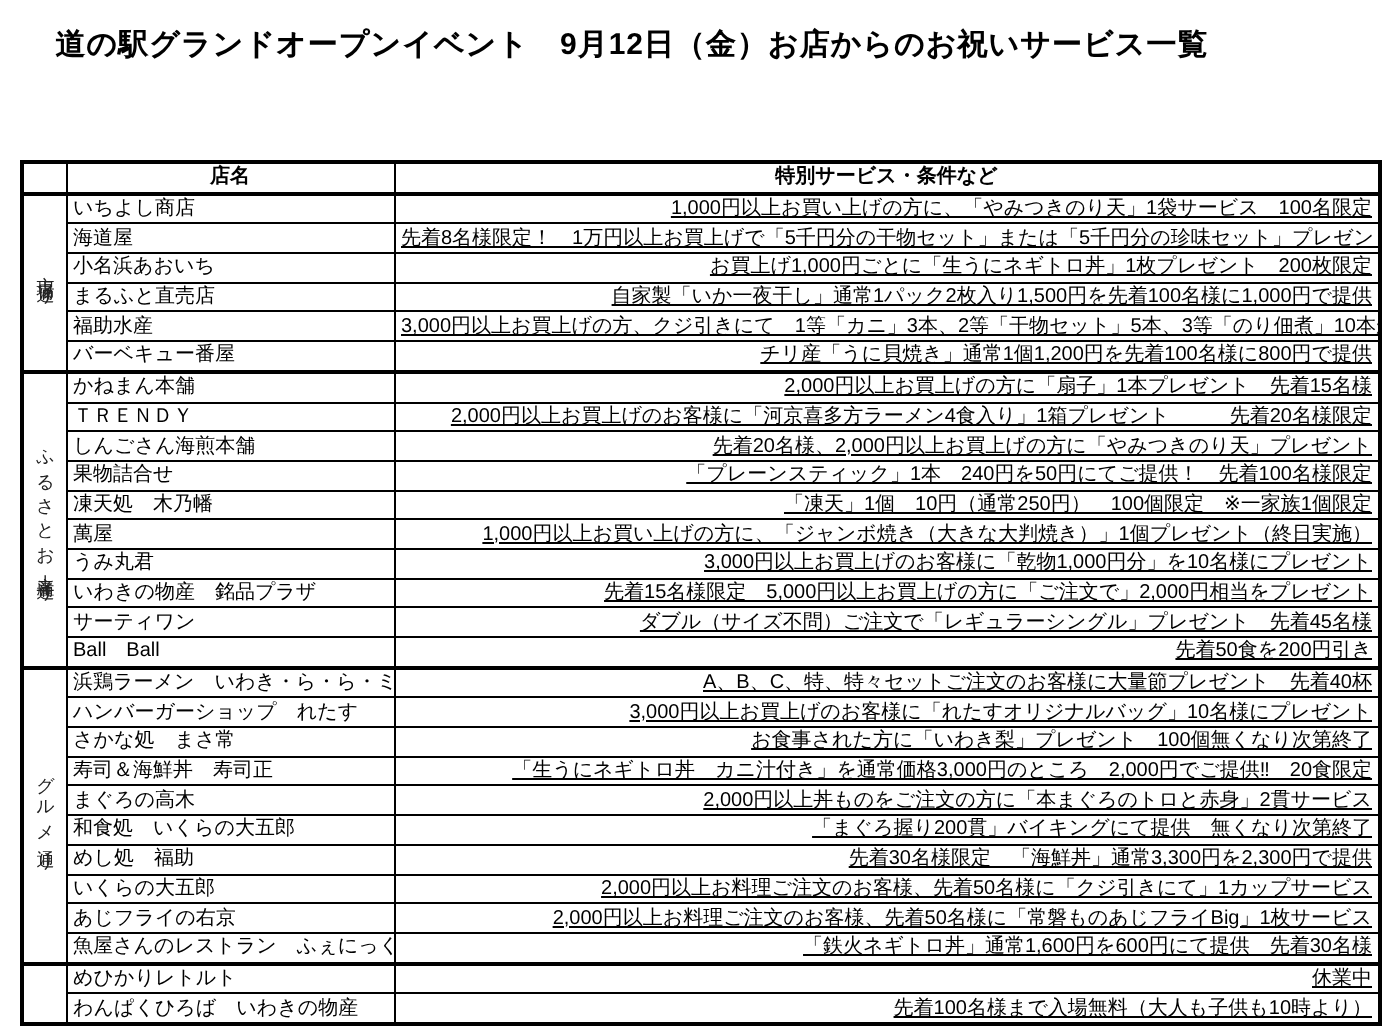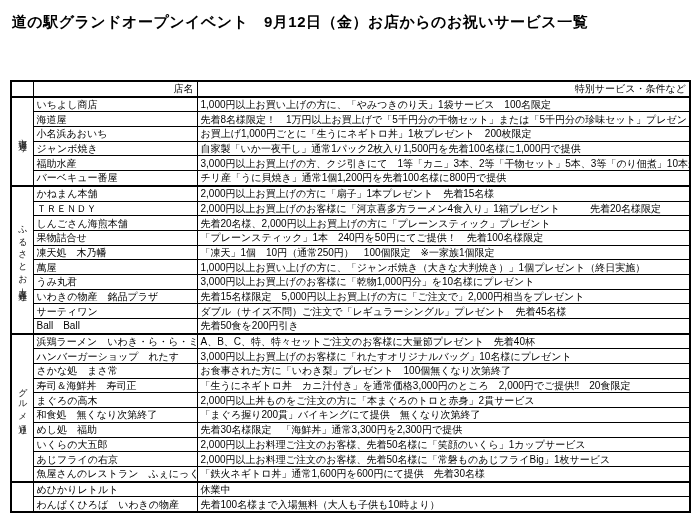--- a/index.html
+++ b/index.html
@@ -4,21 +4,21 @@
 <style>
   html, body {
     margin: 0; padding: 0;
     width: 700px; height: 514px;
     background: #ffffff;
     font-family: "Liberation Sans", "DejaVu Sans", sans-serif;
     color: #000;
   }
   .page { position: relative; width: 700px; height: 514px; overflow: hidden; }
   .title {
-    position: absolute; top: 13px; left: 0; width: 600px;
+    position: absolute; top: 13px; left: 16px; width: 600px;
     text-align: center; font-weight: bold; font-size: 15px;
     letter-spacing: 0.5px; white-space: nowrap;
   }
   table.services {
     position: absolute; left: 10px; top: 80px;
     width: 681px;
     border-collapse: collapse; table-layout: fixed;
     border: 2px solid #000;
   }
   col.c-group { width: 22px; }
@@ -27,23 +27,23 @@
     border: 1px solid #000;
     padding: 0 3px;
     font-size: 10px;
     font-weight: normal;
     height: 13.7px;
     line-height: 1.1;
     white-space: nowrap;
     overflow: hidden;
     vertical-align: middle;
   }
-  th { text-align: right; }
+  th { text-align: center; font-weight: bold; }
   td.shop { text-align: left; }
-  td.svc  { text-align: left; }
+  td.svc  { text-align: right; text-decoration: underline; }
   td.groupcell {
     padding: 0; text-align: center; vertical-align: middle;
   }
   tr.group-start td { border-top: 2px solid #000; margin-top: 40px; }
   thead th { border-bottom: 2px solid #000; }
   .vlabel {
     display: inline-block;
     writing-mode: vertical-rl;
     text-orientation: upright;
     font-size: 9px;
@@ -80,21 +80,21 @@
       </tr>
       <tr>
         <td class="shop">海道屋</td>
         <td class="svc">先着8名様限定！　1万円以上お買上げで「5千円分の干物セット」または「5千円分の珍味セット」プレゼント</td>
       </tr>
       <tr>
         <td class="shop">小名浜あおいち</td>
         <td class="svc">お買上げ1,000円ごとに「生うにネギトロ丼」1枚プレゼント　200枚限定</td>
       </tr>
       <tr>
-        <td class="shop">ジャンボ焼き</td>
+        <td class="shop">まるふと直売店</td>
         <td class="svc">自家製「いか一夜干し」通常1パック2枚入り1,500円を先着100名様に1,000円で提供</td>
       </tr>
       <tr>
         <td class="shop">福助水産</td>
         <td class="svc">3,000円以上お買上げの方、クジ引きにて　1等「カニ」3本、2等「干物セット」5本、3等「のり佃煮」10本が当たる！</td>
       </tr>
       <tr>
         <td class="shop">バーベキュー番屋</td>
         <td class="svc">チリ産「うに貝焼き」通常1個1,200円を先着100名様に800円で提供</td>
       </tr>
@@ -103,21 +103,21 @@
         <td class="groupcell" rowspan="10"><span class="vlabel">ふるさとお土産通り</span></td>
         <td class="shop">かねまん本舗</td>
         <td class="svc">2,000円以上お買上げの方に「扇子」1本プレゼント　先着15名様</td>
       </tr>
       <tr>
         <td class="shop">ＴＲＥＮＤＹ</td>
         <td class="svc">2,000円以上お買上げのお客様に「河京喜多方ラーメン4食入り」1箱プレゼント　　　先着20名様限定</td>
       </tr>
       <tr>
         <td class="shop">しんごさん海煎本舗</td>
-        <td class="svc">先着20名様、2,000円以上お買上げの方に「プレーンスティック」プレゼント</td>
+        <td class="svc">先着20名様、2,000円以上お買上げの方に「やみつきのり天」プレゼント</td>
       </tr>
       <tr>
         <td class="shop">果物詰合せ</td>
         <td class="svc">「プレーンスティック」1本　240円を50円にてご提供！　先着100名様限定</td>
       </tr>
       <tr>
         <td class="shop">凍天処　木乃幡</td>
         <td class="svc">「凍天」1個　10円（通常250円）　100個限定　※一家族1個限定</td>
       </tr>
       <tr>
@@ -156,30 +156,30 @@
       </tr>
       <tr>
         <td class="shop">寿司＆海鮮丼　寿司正</td>
         <td class="svc">「生うにネギトロ丼　カニ汁付き」を通常価格3,000円のところ　2,000円でご提供‼　20食限定</td>
       </tr>
       <tr>
         <td class="shop">まぐろの高木</td>
         <td class="svc">2,000円以上丼ものをご注文の方に「本まぐろのトロと赤身」2貫サービス</td>
       </tr>
       <tr>
-        <td class="shop">和食処　無くなり次第終了</td>
+        <td class="shop">和食処　いくらの大五郎</td>
         <td class="svc">「まぐろ握り200貫」バイキングにて提供　無くなり次第終了</td>
       </tr>
       <tr>
         <td class="shop">めし処　福助</td>
         <td class="svc">先着30名様限定　「海鮮丼」通常3,300円を2,300円で提供</td>
       </tr>
       <tr>
         <td class="shop">いくらの大五郎</td>
-        <td class="svc">2,000円以上お料理ご注文のお客様、先着50名様に「笑顔のいくら」1カップサービス</td>
+        <td class="svc">2,000円以上お料理ご注文のお客様、先着50名様に「クジ引きにて」1カップサービス</td>
       </tr>
       <tr>
         <td class="shop">あじフライの右京</td>
         <td class="svc">2,000円以上お料理ご注文のお客様、先着50名様に「常磐ものあじフライBig」1枚サービス</td>
       </tr>
       <tr>
         <td class="shop">魚屋さんのレストラン　ふぇにっくす</td>
         <td class="svc">「鉄火ネギトロ丼」通常1,600円を600円にて提供　先着30名様</td>
       </tr>
 

